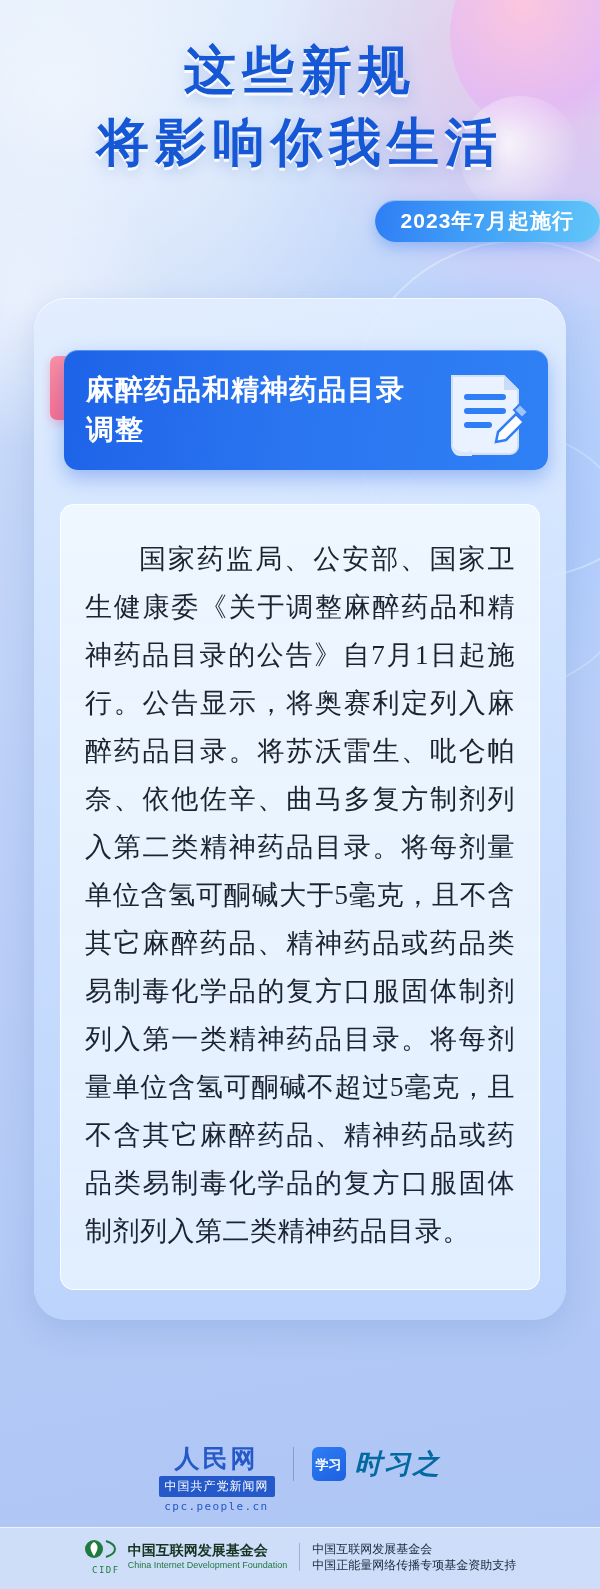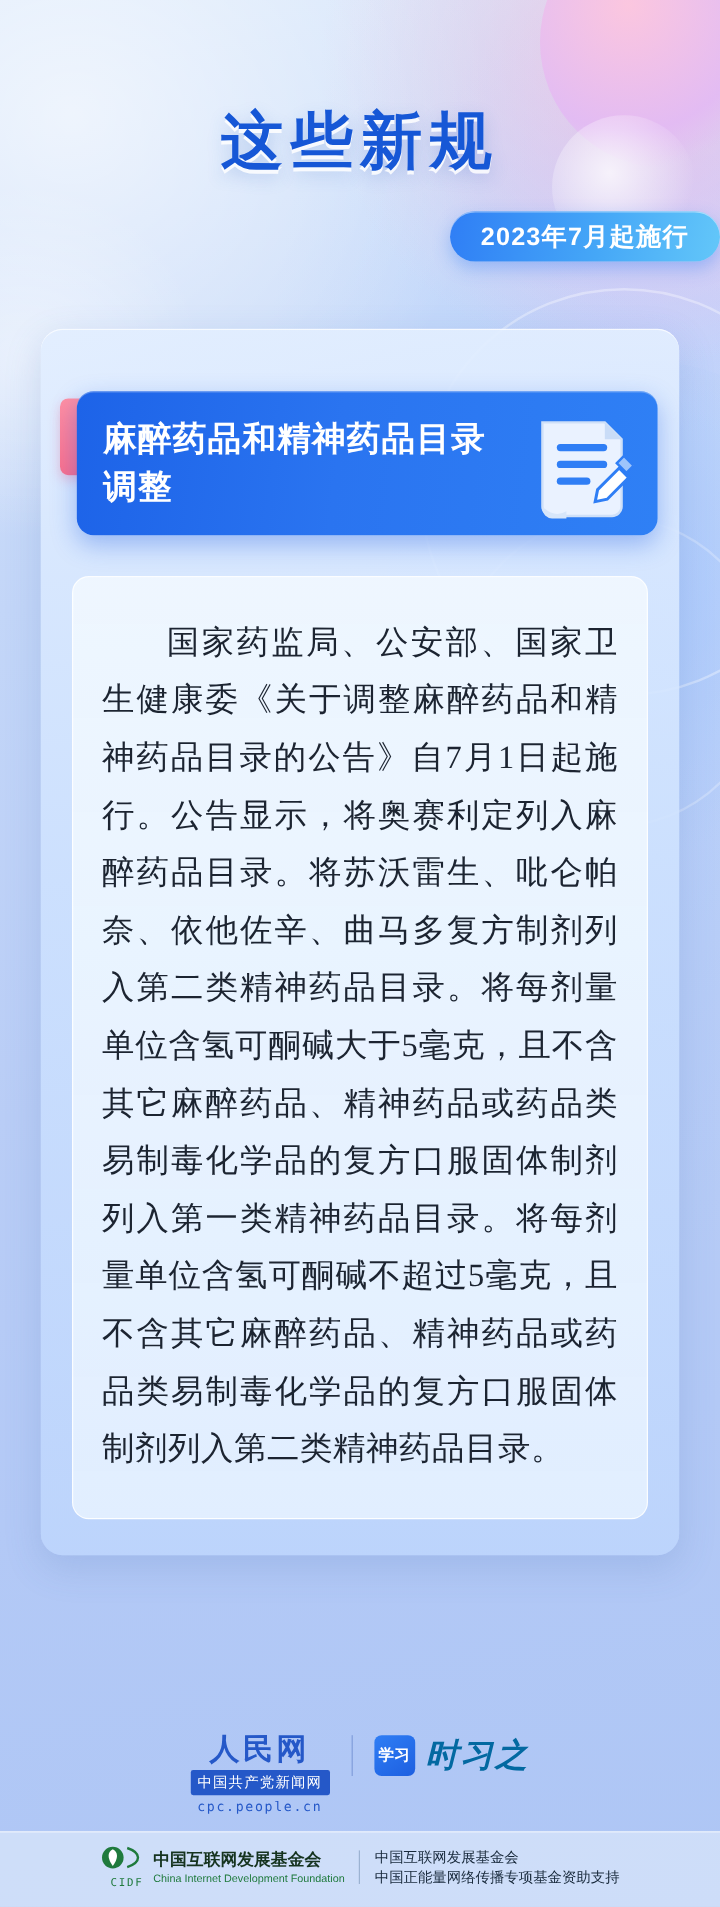--- a/index.html
+++ b/index.html
@@ -29,21 +29,21 @@
             background: radial-gradient(circle at 50% 50%, rgba(255,255,255,.45), rgba(255,255,255,0) 70%); }
   .blob-4 { width: 420px; height: 420px; right: -140px; top: 300px;
             background: radial-gradient(circle at 45% 45%, rgba(160,196,255,.5), rgba(160,196,255,0) 70%); }
   .ring {
     position: absolute; right: -90px; top: 240px; width: 340px; height: 340px;
     border-radius: 50%; border: 2px solid rgba(255,255,255,.35); pointer-events: none;
   }
   .ring.two { right: -40px; top: 430px; width: 260px; height: 260px; border-color: rgba(255,255,255,.25); }
 
   
-  .header { position: relative; padding-top: 86px; text-align: center; }
+  .header { position: relative; padding-top: 38px; text-align: center; }
   .title-line {
     font-family: "DejaVu Sans", "Liberation Sans", sans-serif;
     font-weight: 700;
     letter-spacing: 6px;
     color: #1657d6;
     text-shadow: 0 3px 0 rgba(255,255,255,.85), 0 6px 14px rgba(60,110,200,.28);
   }
   .title-line.one { font-size: 52px; line-height: 64px; }
   .title-line.two { font-size: 52px; line-height: 64px; margin-top: 8px; }
 
@@ -54,21 +54,21 @@
     border-radius: 21px;
     background: linear-gradient(100deg, #2f7ef5 0%, #45a7f7 55%, #63c7f9 100%);
     color: #fff; font-size: 21px; font-weight: 700; letter-spacing: 1px;
     box-shadow: 0 6px 14px rgba(47,126,245,.35), inset 0 1px 0 rgba(255,255,255,.45);
   }
 
   
   .card {
     position: relative;
     margin: 56px 34px 0 34px;
-    border-radius: 18px;
+    border-radius: 32px;
     background: linear-gradient(180deg, rgba(226,238,255,.92) 0%, rgba(206,226,255,.88) 45%, rgba(190,214,253,.85) 100%);
     box-shadow: 0 10px 30px rgba(70,110,180,.18), inset 0 1px 0 rgba(255,255,255,.7);
     padding: 24px 18px 30px 18px;
     min-height: 1010px;
   }
 
   .head-row { position: relative; margin: 28px 0 0 0; }
   .head-accent {
     position: absolute; left: -2px; top: 6px; width: 26px; height: 64px;
     border-radius: 7px;
@@ -166,20 +166,21 @@
 
 <div class="blob blob-1"></div>
 <div class="blob blob-2"></div>
 <div class="blob blob-3"></div>
 <div class="blob blob-4"></div>
 <div class="ring"></div>
 <div class="ring two"></div>
 
 <header class="header">
   <div class="title-line one">这些新规</div>
+  <div class="title-line two">将影响你我生活</div>
   <div class="badge-wrap">
     <span class="badge">2023年7月起施行</span>
   </div>
 </header>
 
 <section class="card">
 
   <div class="head-row">
     <div class="head-accent"></div>
     <div class="head-bar">

